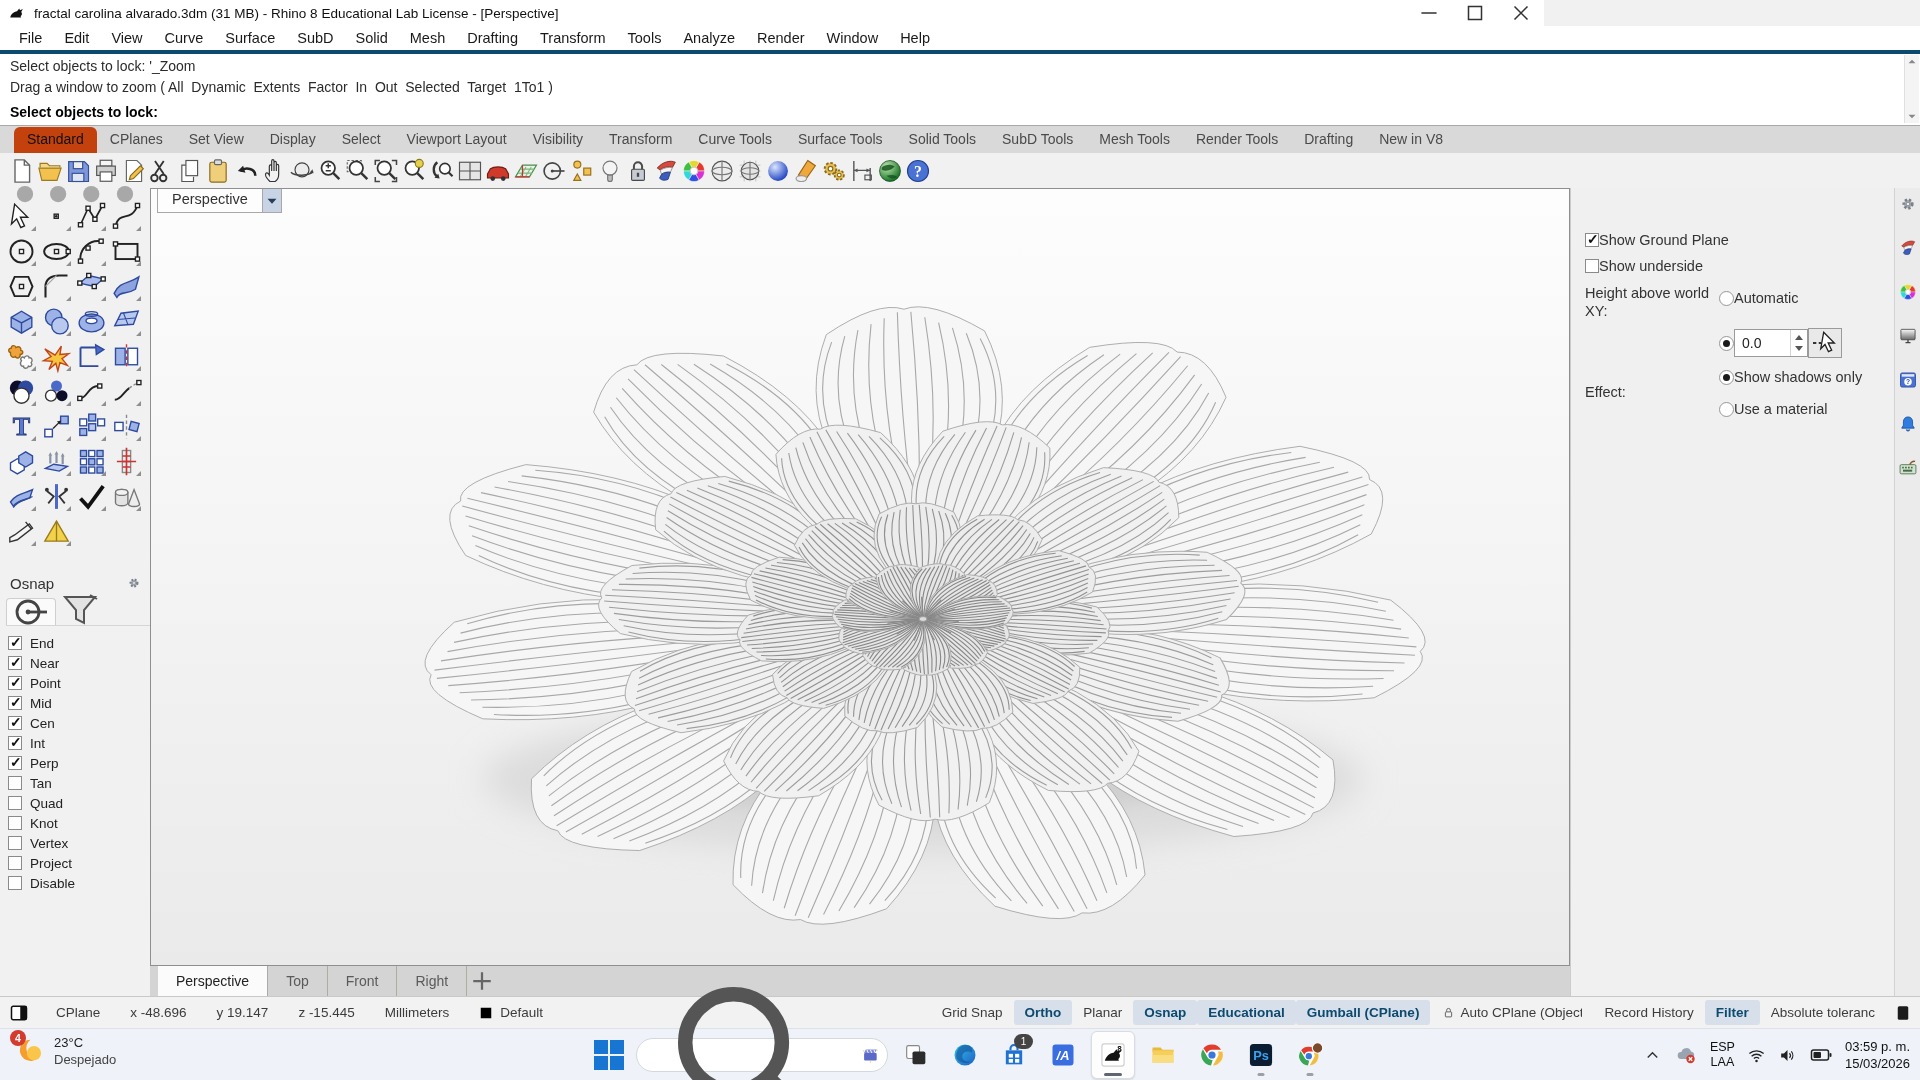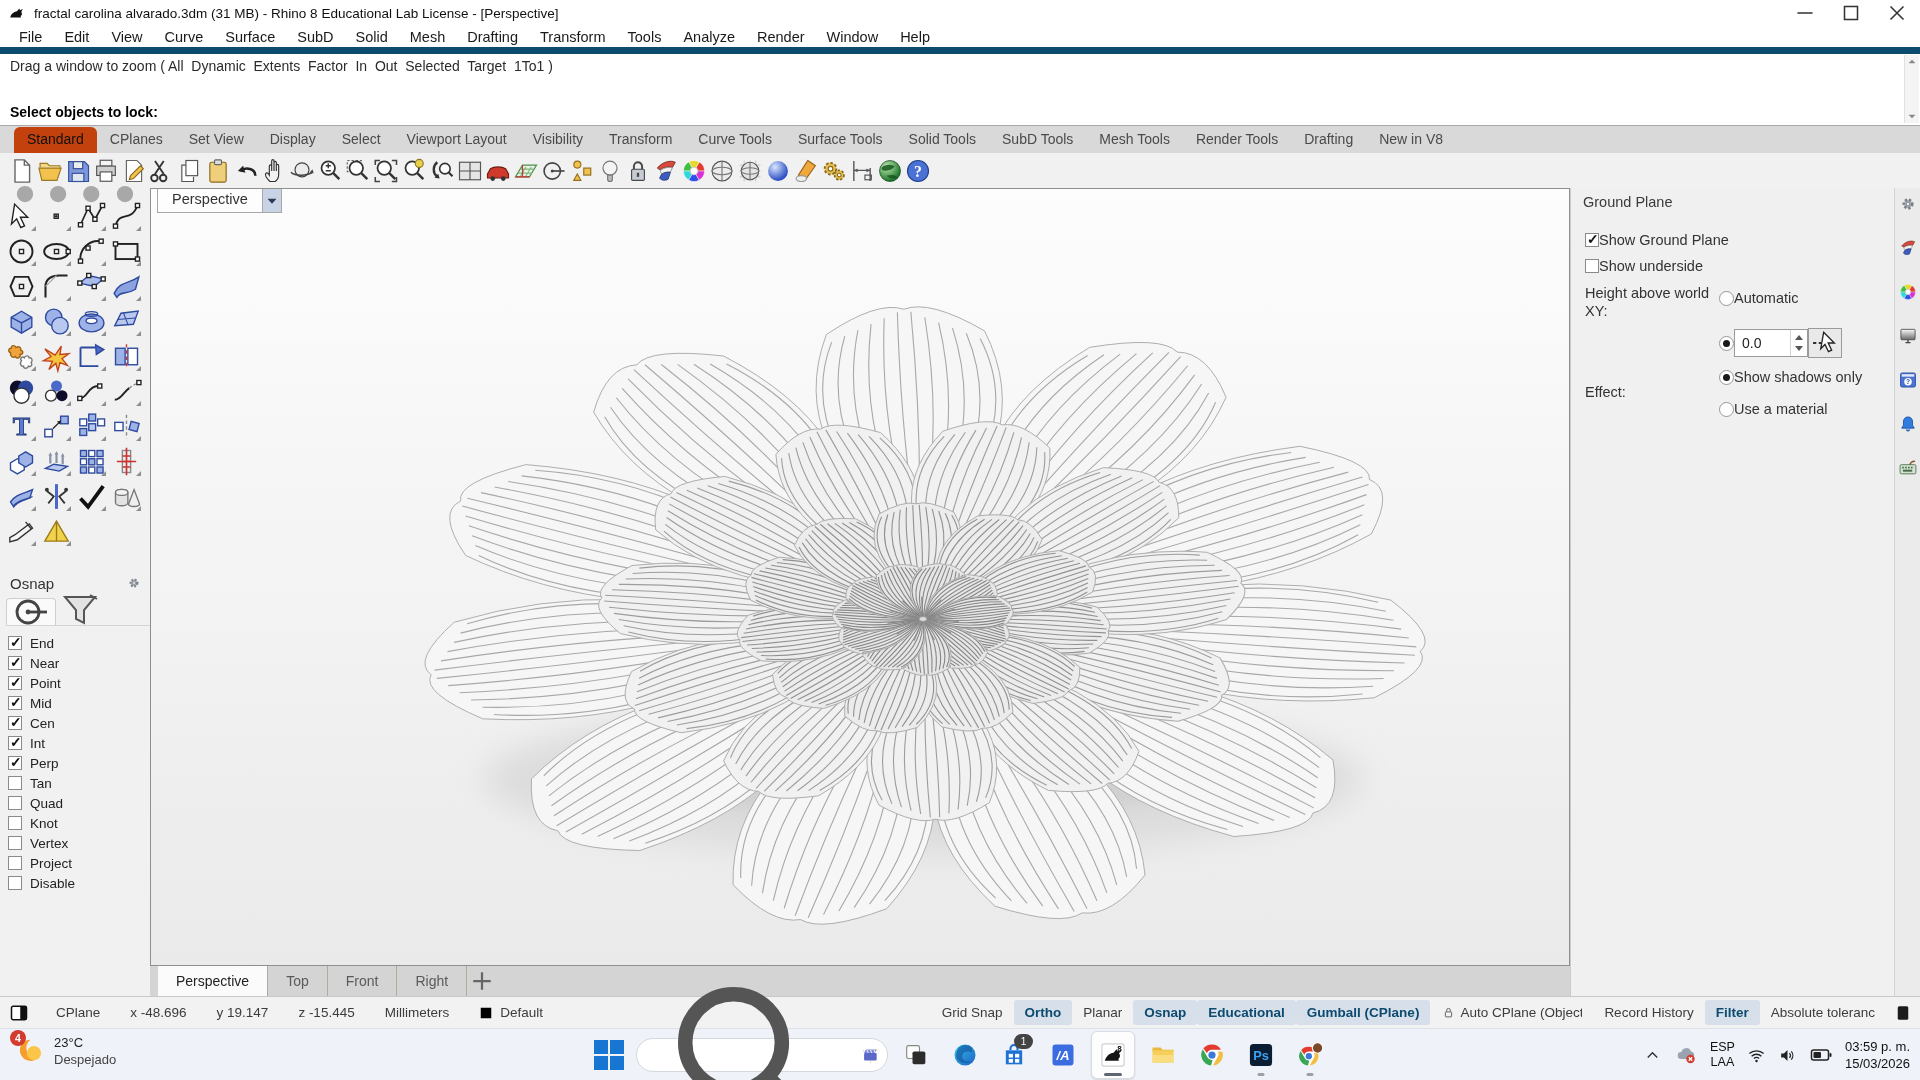--- a/index.html
+++ b/index.html
@@ -1,27 +1,27 @@
 <!DOCTYPE html>
 <html><head>
 <meta charset="utf-8">
 <style>
   html,body{margin:0;padding:0;background:#444;}
   .screen{position:relative;width:1920px;height:1080px;background:#f1f1f1;overflow:hidden;
           font-family:"Liberation Sans",sans-serif;font-size:14px;color:#222;}
   svg{display:block}
   
-  .titlebar{position:absolute;left:0;top:0;width:1920px;height:26px;background:#fff;display:flex;align-items:center;padding-left:8px;box-sizing:border-box;}
+  .titlebar{position:absolute;left:0;top:0;width:1544px;height:26px;background:#fff;display:flex;align-items:center;padding-left:8px;box-sizing:border-box;}
   .titlebar .app-ico{width:18px;height:18px;margin-right:8px}
   .titlebar .title{font-size:13.5px;color:#111;white-space:nowrap}
   .winctl{margin-left:auto;display:flex;height:26px}
   .wc{width:46px;height:26px;display:flex;align-items:center;justify-content:center}
   .wc svg{width:15px;height:15px}
   
-  .menubar{position:absolute;left:0;top:26px;width:1920px;height:28px;background:#fff;display:flex;align-items:center;padding-left:8px;box-sizing:border-box;border-bottom:7px solid #0c4a6e}
+  .menubar{position:absolute;left:0;top:26px;width:1920px;height:28px;background:#fff;display:flex;align-items:center;padding-left:8px;box-sizing:border-box;border-bottom:4px solid #0c4a6e}
   .menu-item{padding:0 11px;font-size:14.5px;color:#1a1a1a;cursor:default}
   
   .cmdarea{position:absolute;left:0;top:54px;width:1920px;height:72px;background:#fff;border-bottom:1px solid #a9a9a9;box-sizing:border-box}
   .cmd-history{height:44px;overflow:hidden;padding:2px 20px 0 10px;font-size:14px;color:#2b2b2b;line-height:21px}
   .cmd-line{white-space:pre}
   .cmd-prompt{height:24px;display:flex;align-items:center;padding-left:10px;font-size:14px}
   .cmd-prompt-label{font-weight:bold;color:#000}
   .cmd-input{border:none;outline:none;flex:1;font:inherit;background:transparent;margin-left:6px}
   .cmd-scroll{position:absolute;right:1px;top:1px;width:14px;height:68px;background:#f4f4f4;border-left:1px solid #e0e0e0;display:flex;flex-direction:column;justify-content:space-between;align-items:center}
   .cmd-scroll svg{width:12px;height:12px}
@@ -194,20 +194,21 @@
       <span class="menu-item">Tools</span>
       <span class="menu-item">Analyze</span>
       <span class="menu-item">Render</span>
       <span class="menu-item">Window</span>
       <span class="menu-item">Help</span>
     </div>
 
   <div class="cmdarea">
     <div class="cmd-history">
 
+    <div class="cmd-line">Select objects to lock: '_Zoom</div>
         <div class="cmd-line">Drag a window to zoom ( All  Dynamic  Extents  Factor  In  Out  Selected  Target  1To1 )</div>
       </div>
     <div class="cmd-prompt">
       <span class="cmd-prompt-label">Select objects to lock:</span>
       <input class="cmd-input" style="">
     </div>
     <div class="cmd-scroll">
       <span>
           <svg viewBox="0 0 24 24" aria-hidden="true" style="width:100%;height:100%">
             <path d="M6 14l6-6 6 6z" fill="#888"></path>
@@ -1557,21 +1558,20 @@
     <span class="vtab-add">
         <span>
           <svg viewBox="0 0 24 24" aria-hidden="true" style="width:100%;height:100%">
             <path d="M12 5v14M5 12h14" stroke="#666" stroke-width="1.8" fill="none"></path>
           </svg>
         </span>
       </span>
   </div>
 
   <div class="rightpanel">
-    <div class="rp-header">Ground Plane</div>
 
     <div class="rp-abs rp-row" style="left:14px;top:44px">
       <span class="cbx checked" id="gp-cb-show"></span>
       <span>Show Ground Plane</span>
     </div>
     <div class="rp-abs rp-row" style="left:14px;top:70px">
       <span class="cbx" id="gp-cb-under"></span>
       <span>Show underside</span>
     </div>
 

